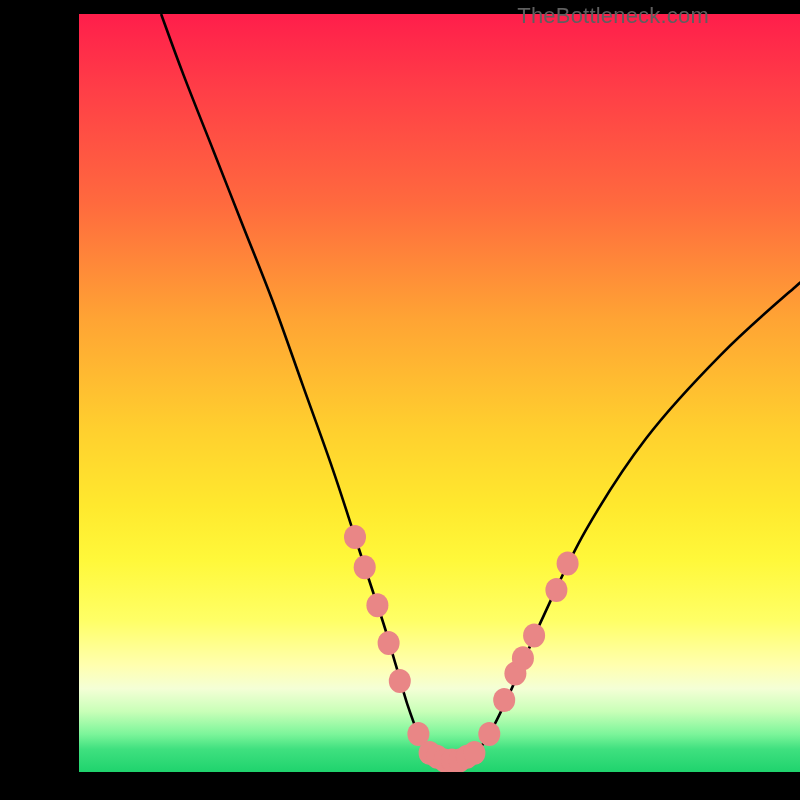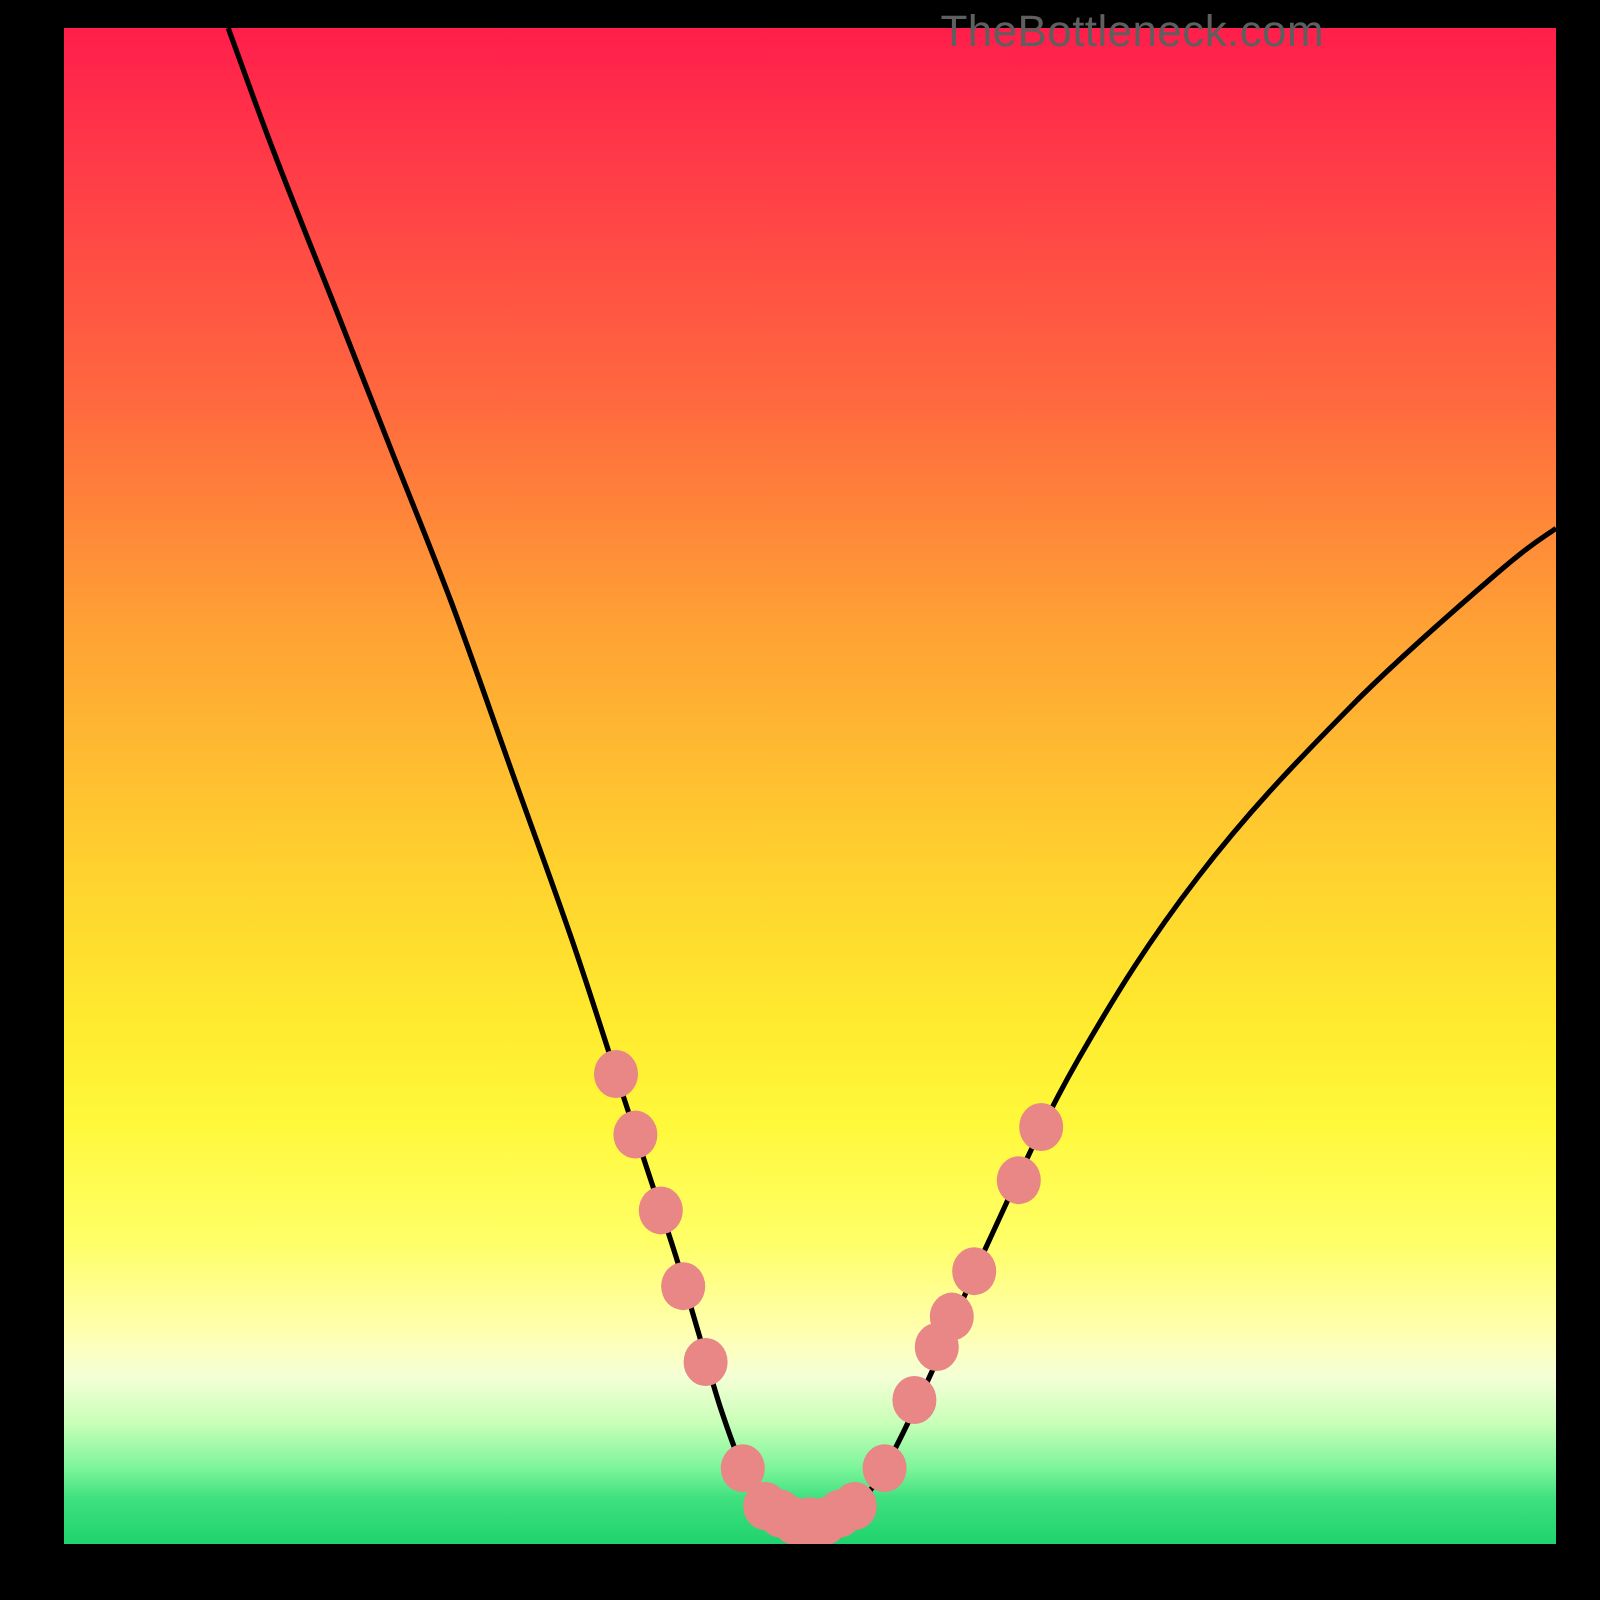--- a/index.html
+++ b/index.html
@@ -8,20 +8,21 @@
     width: 800px;
     height: 800px;
     background: #000;
     overflow: hidden;
   }
   .chart-wrap {
     position: relative;
     width: 680px;
     height: 800px;
     background: #000;
+    margin-left: 47px;
   }
   .plot-area {
     position: absolute;
     left: 32px;
     top: 14px;
     width: 746px;
     height: 758px;
     background: linear-gradient(to bottom,
       #ff1e4b 0%,
       #ff3e47 10%,

